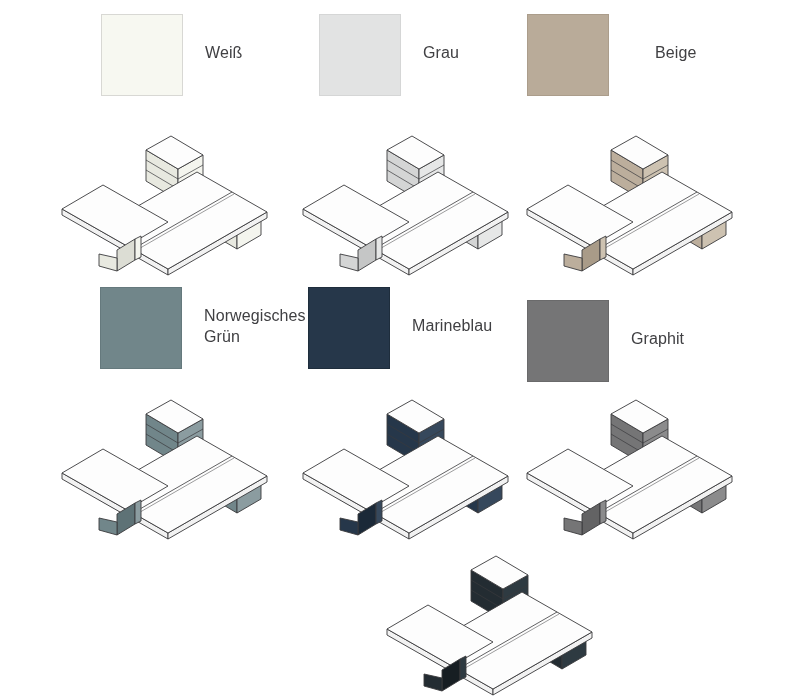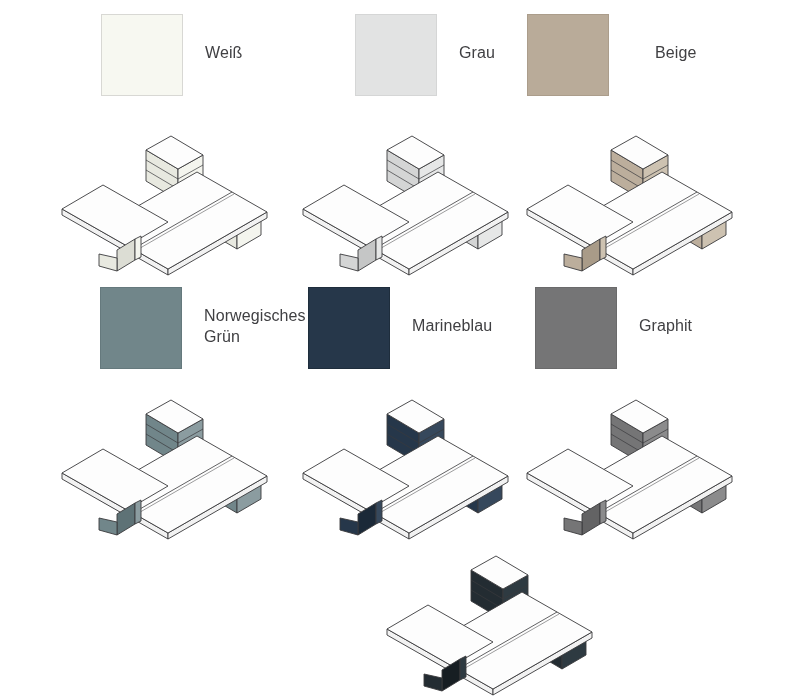--- a/index.html
+++ b/index.html
@@ -56,38 +56,38 @@
   .desk svg { display: block; width: 100%; height: 100%; }
 </style>
 </head>
 <body>
 
 <div class="stage">
     <div class="swatch-group" style="left: 101px; top: 14px;">
       <div class="swatch" style="background: rgb(247, 248, 241); border: 1px solid rgb(216, 216, 212);"></div>
       <div class="swatch-label">Weiß</div>
     </div>
-    <div class="swatch-group" style="left: 319px; top: 14px; margin-left: 36px;">
+    <div class="swatch-group" style="left: 319px; top: 14px;">
       <div class="swatch" style="background: rgb(226, 227, 227); border: 1px solid rgb(213, 214, 214);"></div>
       <div class="swatch-label">Grau</div>
     </div>
     <div class="swatch-group" style="left: 527px; top: 14px; gap: 24px;">
       <div class="swatch" style="background: rgb(185, 171, 153); border: 1px solid rgb(171, 157, 139);"></div>
       <div class="swatch-label">Beige</div>
     </div>
     <div class="swatch-group" style="left: 100px; top: 287px;">
       <div class="swatch" style="background: rgb(113, 134, 138); border: 1px solid rgb(101, 121, 125);"></div>
       <div class="swatch-label two-line">Norwegisches
 Grün</div>
     </div>
     <div class="swatch-group" style="left: 308px; top: 287px;">
       <div class="swatch" style="background: rgb(38, 55, 74); border: 1px solid rgb(30, 45, 60);"></div>
       <div class="swatch-label">Marineblau</div>
     </div>
-    <div class="swatch-group" style="left: 527px; top: 287px; margin-left: 8px;">
+    <div class="swatch-group" style="left: 527px; top: 300px;">
       <div class="swatch" style="background: rgb(117, 117, 118); border: 1px solid rgb(106, 106, 107);"></div>
       <div class="swatch-label">Graphit</div>
     </div>
     <div class="desk" style="left: 55px; top: 108px;">
 <svg viewBox="0 0 245 170" xmlns="http://www.w3.org/2000/svg">
   <g>
 
     <polygon points="91,42 91,73 123,92 123,61" fill="#e8e9e0" stroke="#3a3a3c" stroke-width="0.9" stroke-linejoin="round"></polygon>
     <polygon points="123,61 123,92 148,78 148,47" fill="#f4f5ee" stroke="#3a3a3c" stroke-width="0.9" stroke-linejoin="round"></polygon>
     <line x1="91" y1="52" x2="123" y2="71" stroke="#3a3a3c" stroke-width="0.7"></line>

